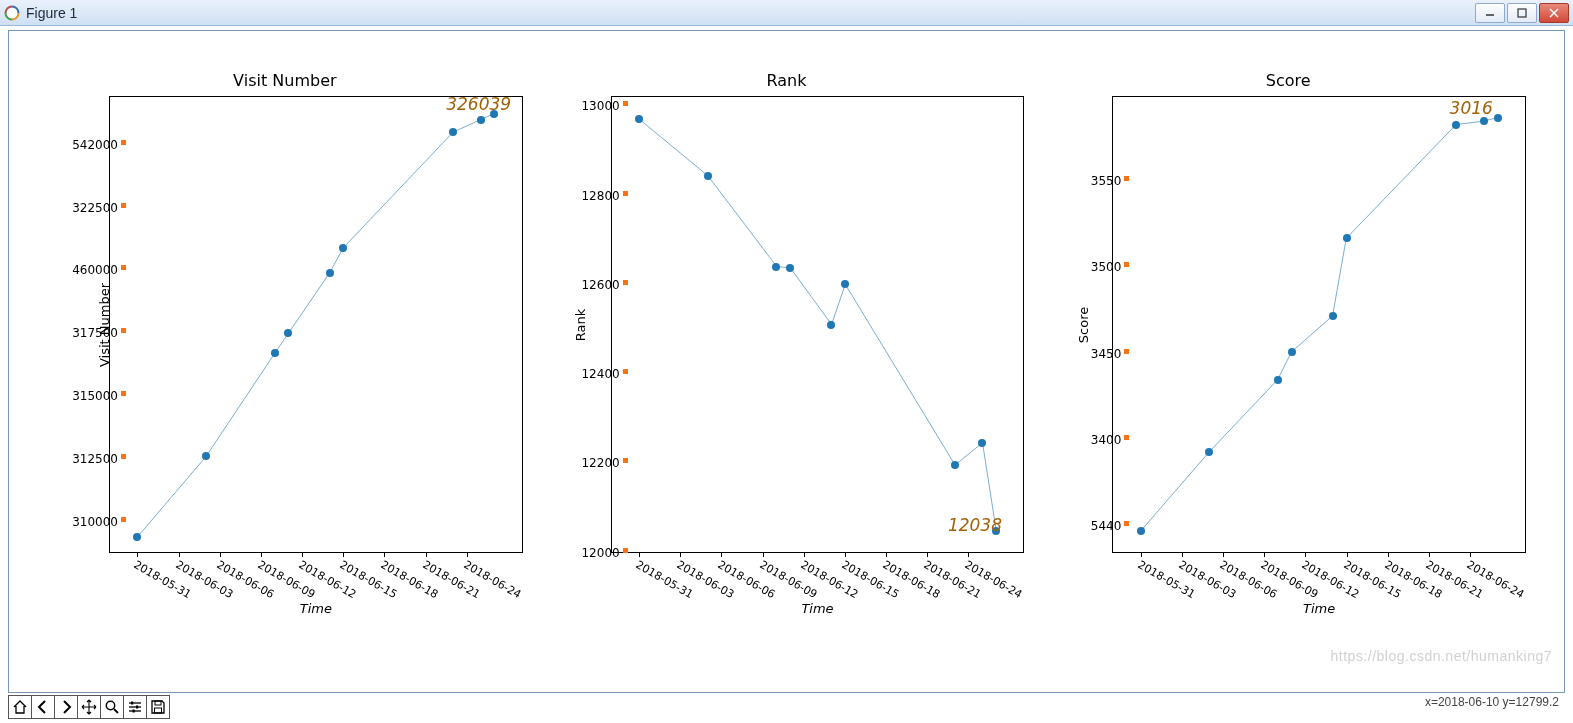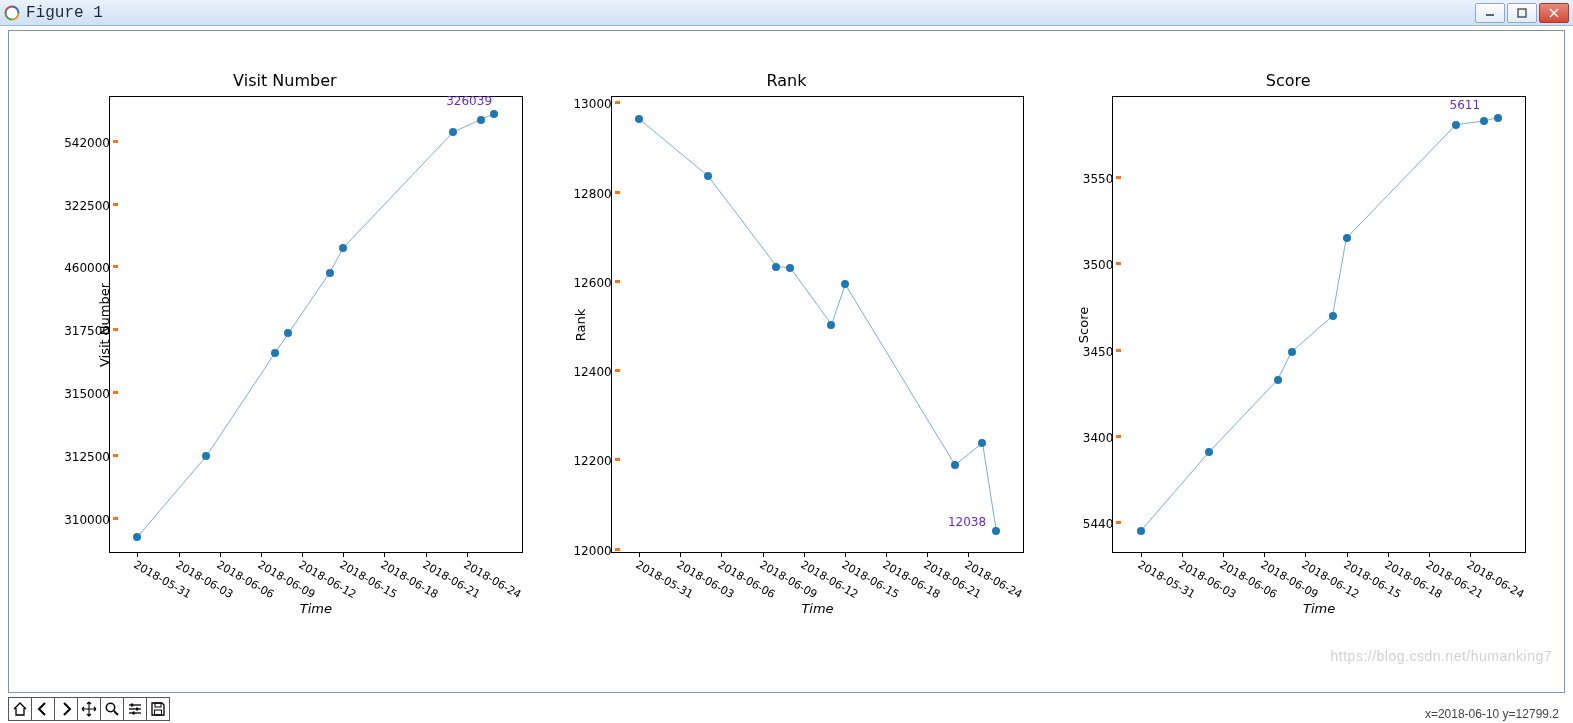--- a/index.html
+++ b/index.html
@@ -20,21 +20,21 @@
     display: flex;
     align-items: center;
     padding: 0 4px;
     box-sizing: border-box;
   }
   .titlebar .app-icon {
     width: 16px; height: 16px;
     margin-right: 6px;
     display: inline-block;
   }
-  .titlebar .title { color: #1a2a3a; font-size: 16px; font-family: Liberation Mono, monospace; }
+  .titlebar .title { color: #1a2a3a; font-size: 14px; }
   .win-controls { margin-left: auto; display: flex; gap: 2px; }
   .win-btn {
     width: 28px; height: 18px;
     border: 1px solid #8fa9c9;
     border-radius: 2px;
     background: linear-gradient(#fdfdfd,#e3ecf7);
     display: flex; align-items: center; justify-content: center;
     font-size: 11px;
   }
   .win-btn.close {
@@ -87,23 +87,23 @@
     white-space: nowrap;
   }
   .xaxis-label {
     text-align: center;
     font-size: 13px;
     margin-top: 48px;
     font-style: italic;
   }
   .ytick {
     position: absolute;
-    left: 8px;
+    left: 16px;
     width: 5px;
-    border-top: 3px solid #f97316;
+    border-top: 5px solid #f97316;
   }
   .ytick span {
     position: absolute;
     right: 8px;
     top: -7px;
     font-size: 12px;
     white-space: nowrap;
   }
   .xtick {
     position: absolute;
@@ -119,31 +119,32 @@
     white-space: nowrap;
     transform: rotate(30deg);
     transform-origin: left top;
   }
   svg.dataline {
     position: absolute;
     left: 0; top: 0; width: 100%; height: 100%;
   }
   .annot {
     position: absolute;
-    font-size: 12px;
-    color: #6d28d9;
+    font-size: 17px;
+    color: #a16207;
+    font-style: italic;
   }
   
   .mpl-toolbar {
     position: absolute;
     left: 8px; right: 8px;
     bottom: 2px;
     height: 26px;
     display: flex;
-    align-items: flex-end;
+    align-items: flex-start;
     background: #fff;
     margin-top: 48px;
   }
   .tb-btn {
     width: 22px; height: 22px;
     border: 1px solid #555;
     margin-left: -1px;
     display: flex; align-items: center; justify-content: center;
     background: #fff;
   }
@@ -390,21 +391,21 @@
             </svg>
             <div style="position: absolute; left: 6.66667%; top: 95.4545%; width: 8px; height: 8px; margin-left: -4px; margin-top: -4px; border-radius: 50%; background: rgb(31, 119, 180);"></div>
             <div style="position: absolute; left: 23.3333%; top: 78.0303%; width: 8px; height: 8px; margin-left: -4px; margin-top: -4px; border-radius: 50%; background: rgb(31, 119, 180);"></div>
             <div style="position: absolute; left: 40%; top: 62.1212%; width: 8px; height: 8px; margin-left: -4px; margin-top: -4px; border-radius: 50%; background: rgb(31, 119, 180);"></div>
             <div style="position: absolute; left: 43.3333%; top: 56.0606%; width: 8px; height: 8px; margin-left: -4px; margin-top: -4px; border-radius: 50%; background: rgb(31, 119, 180);"></div>
             <div style="position: absolute; left: 53.3333%; top: 48.1061%; width: 8px; height: 8px; margin-left: -4px; margin-top: -4px; border-radius: 50%; background: rgb(31, 119, 180);"></div>
             <div style="position: absolute; left: 56.6667%; top: 31.0606%; width: 8px; height: 8px; margin-left: -4px; margin-top: -4px; border-radius: 50%; background: rgb(31, 119, 180);"></div>
             <div style="position: absolute; left: 83.3333%; top: 6.06061%; width: 8px; height: 8px; margin-left: -4px; margin-top: -4px; border-radius: 50%; background: rgb(31, 119, 180);"></div>
             <div style="position: absolute; left: 90%; top: 5.30303%; width: 8px; height: 8px; margin-left: -4px; margin-top: -4px; border-radius: 50%; background: rgb(31, 119, 180);"></div>
             <div style="position: absolute; left: 93.3333%; top: 4.54545%; width: 8px; height: 8px; margin-left: -4px; margin-top: -4px; border-radius: 50%; background: rgb(31, 119, 180);"></div>
-            <div class="annot" style="left: calc(93.3333% - 48px); top: calc(4.54545% - 20px);">5611</div>
+            <div class="annot" style="left: calc(93.3333% - 48px); top: calc(4.54545% - 20px);">3016</div>
           </div>
           <div class="xaxis-label">Time</div>
         </div>
       </div>
     </div>
   <div class="watermark">https://blog.csdn.net/humanking7</div>
 </div>
 
 <div class="mpl-toolbar">
   <div class="tb-btn">

